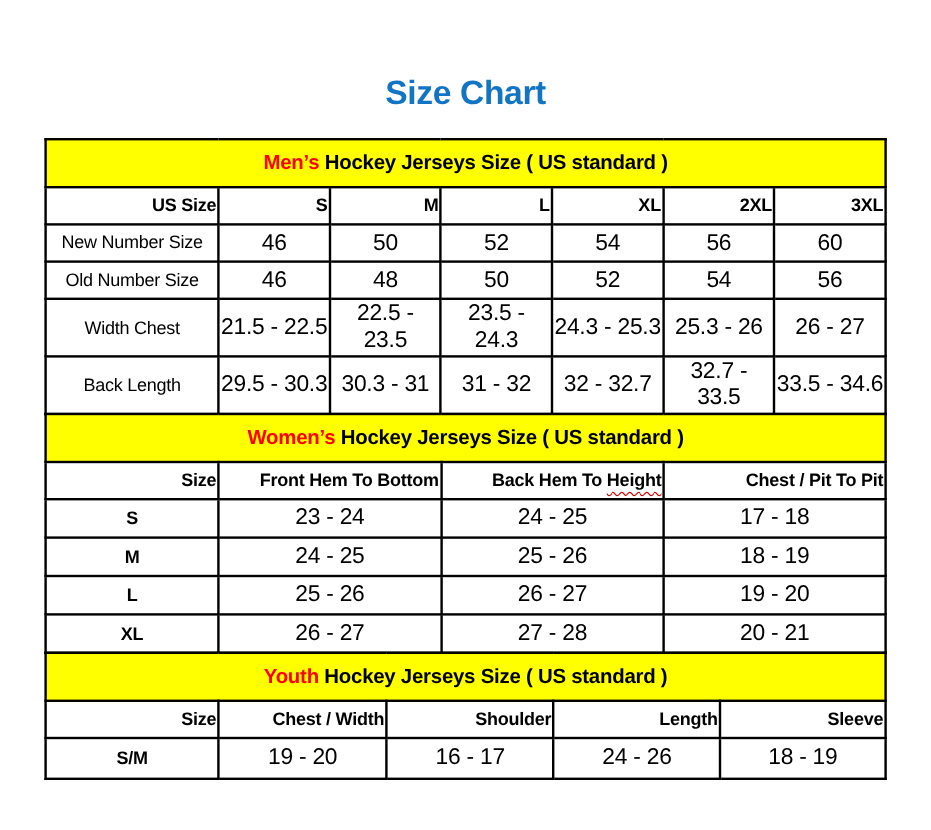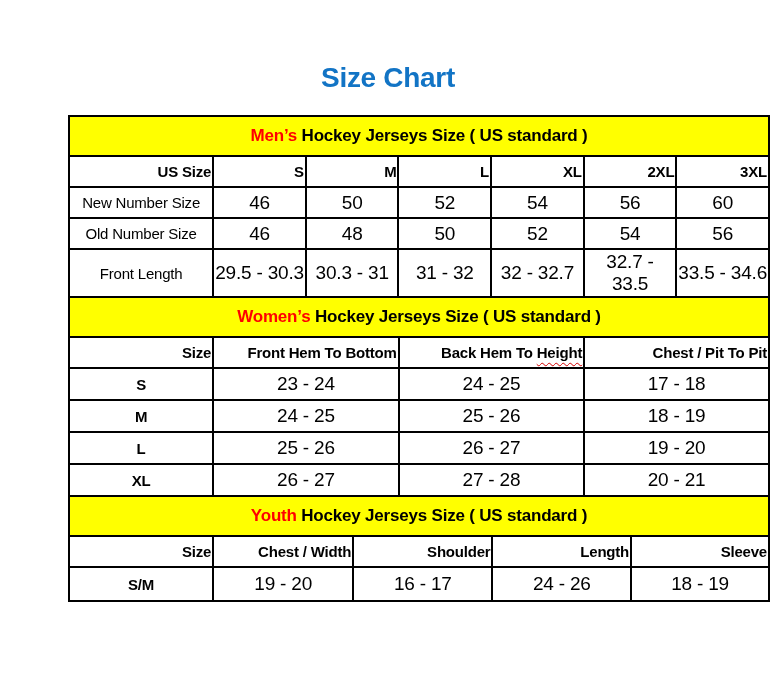--- a/index.html
+++ b/index.html
@@ -26,21 +26,20 @@
     color: #1274C5;
   }
   .tables-wrap {
     width: 702px;
     margin: 21px auto 0 auto;
   }
   table.size-table {
     width: 100%;
     border-collapse: collapse;
     table-layout: fixed;
-    margin-left: 31px;
   }
   table.size-table + table.size-table {
     margin-top: -2px; 
   }
   table.size-table, table.size-table th, table.size-table td {
     border: 2px solid #000000;
   }
   td.caption-cell {
     height: 36px;
     background: #FFFF00;
@@ -131,21 +130,30 @@
       <tr>
         <td class="row-label">Old Number Size</td>
         <td class="value-cell">46</td>
         <td class="value-cell">48</td>
         <td class="value-cell">50</td>
         <td class="value-cell">52</td>
         <td class="value-cell">54</td>
         <td class="value-cell">56</td>
       </tr>
       <tr>
-        <td class="row-label">Front Length</td>
+        <td class="row-label">Width Chest</td>
+        <td class="value-cell">21.5 - 22.5</td>
+        <td class="value-cell">22.5 - 23.5</td>
+        <td class="value-cell">23.5 - 24.3</td>
+        <td class="value-cell">24.3 - 25.3</td>
+        <td class="value-cell">25.3 - 26</td>
+        <td class="value-cell">26 - 27</td>
+      </tr>
+      <tr>
+        <td class="row-label">Back Length</td>
         <td class="value-cell">29.5 - 30.3</td>
         <td class="value-cell">30.3 - 31</td>
         <td class="value-cell">31 - 32</td>
         <td class="value-cell">32 - 32.7</td>
         <td class="value-cell">32.7 - 33.5</td>
         <td class="value-cell">33.5 - 34.6</td>
       </tr>
     </tbody>
       </table>
 

